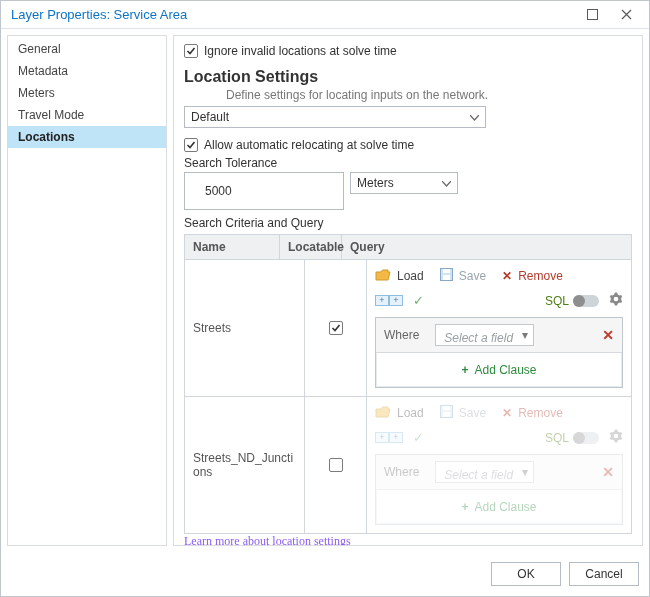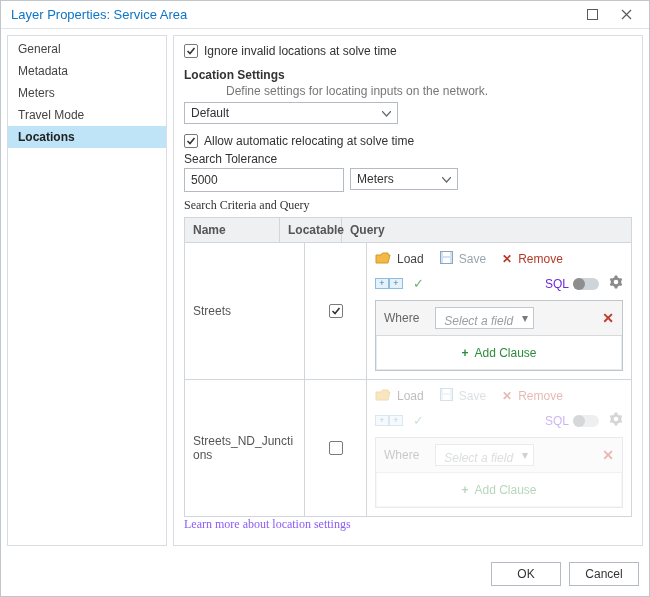--- a/index.html
+++ b/index.html
@@ -72,43 +72,43 @@
     display: inline-flex;
     align-items: center;
     justify-content: center;
     background: #fff;
   }
   .chk svg { display: block; }
   .section-title {
     font-weight: 700;
     margin: 10px 0 2px 0;
     color: #333;
-    font-size: 12px;
+    font-size: 16px;
   }
   .muted { color: #777; margin-left: 42px; }
   .select {
     border: 1px solid #b4bbc2;
     background: #fff;
     height: 22px;
     display: flex;
     align-items: center;
     padding: 0 6px;
     position: relative;
   }
   .select .caret {
     position: absolute;
     right: 6px;
     top: 50%;
     transform: translateY(-50%);
   }
   .input {
     border: 1px solid #b4bbc2;
     background: #fff;
-    height: 24px;
-    padding: 0 6px;
+    height: 38px;
+    padding: 0 20px;
     display: flex;
     align-items: center;
   }
   .criteria {
     border: 1px solid #d0d6db;
     margin-top: 4px;
   }
   .criteria-header {
     display: flex;
     background: #eef0f2;
@@ -140,21 +140,21 @@
   .cell.loc { width: 62px; justify-content: center; }
   .cell.query { flex: 1; flex-direction: column; align-items: stretch; padding: 8px; gap: 8px; }
   .query-toolbar { display: flex; align-items: center; gap: 16px; color: #444; }
   .disabled-row .query-toolbar, .disabled-row .query-subbar, .disabled-row .query-builder { opacity: 0.35; }
   .query-subbar { display: flex; align-items: center; gap: 10px; }
   .query-subbar .spacer { flex: 1; }
   .sql-toggle {
     display: inline-flex;
     align-items: center;
     gap: 4px;
-    color: #6d28d9;
+    color: #4d7c0f;
   }
   .toggle {
     width: 26px; height: 12px;
     background: #cfd4d8;
     border-radius: 6px;
     position: relative;
   }
   .toggle::after {
     content: "";
     position: absolute;
@@ -273,21 +273,21 @@
           <svg width="10" height="10">
               <path d="M1.5 5 L4 7.5 L8.5 2" stroke="#333" stroke-width="1.6" fill="none"></path>
             </svg>
         </span>
         <span>Ignore invalid locations at solve time</span>
       </div>
 
       <div class="section-title">Location Settings</div>
       <div class="muted">Define settings for locating inputs on the network.</div>
 
-      <div class="select" style="width:214px; margin-top:4px;">
+      <div class="select" style="width:302px; margin-top:4px;">
         <span>Default</span>
         <span class="caret">
           <svg width="9" height="6">
               <path d="M0 0 L4.5 5 L9 0" fill="none" stroke="#666" stroke-width="1.2"></path>
             </svg>
         </span>
       </div>
 
       <div class="row" style="margin-top:10px;">
         <span class="chk">
@@ -306,21 +306,21 @@
         <div class="select" style="width:108px;">
           <span>Meters</span>
           <span class="caret">
             <svg width="9" height="6">
                 <path d="M0 0 L4.5 5 L9 0" fill="none" stroke="#666" stroke-width="1.2"></path>
               </svg>
           </span>
         </div>
       </div>
 
-      <div style="margin-top:6px;font-family:Liberation Serif, serif;">Search Criteria and Query</div>
+      <div style="margin-top:6px;">Search Criteria and Query</div>
 
       <div class="criteria">
         <div class="criteria-header">
           <div class="col-name">Name</div>
           <div class="col-loc">Locatable</div>
           <div class="col-query">Query</div>
         </div>
 
         <div class="criteria-row">
           <div class="cell name">Streets</div>

